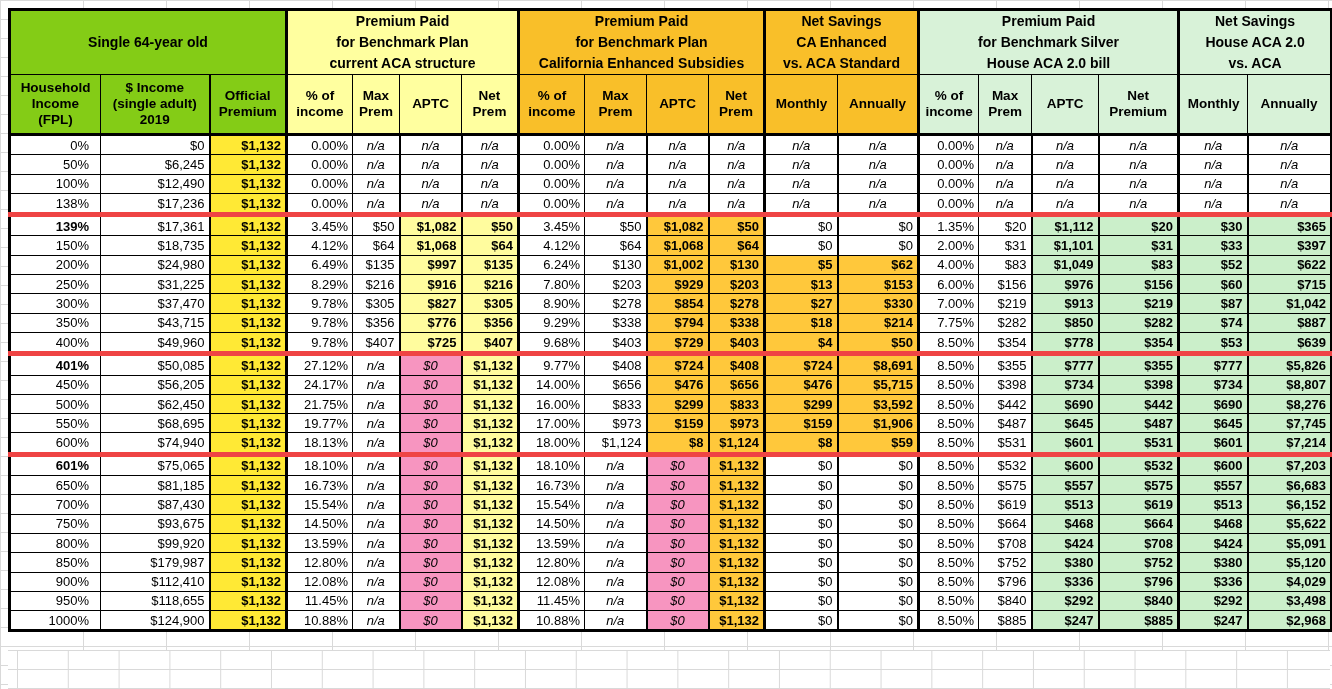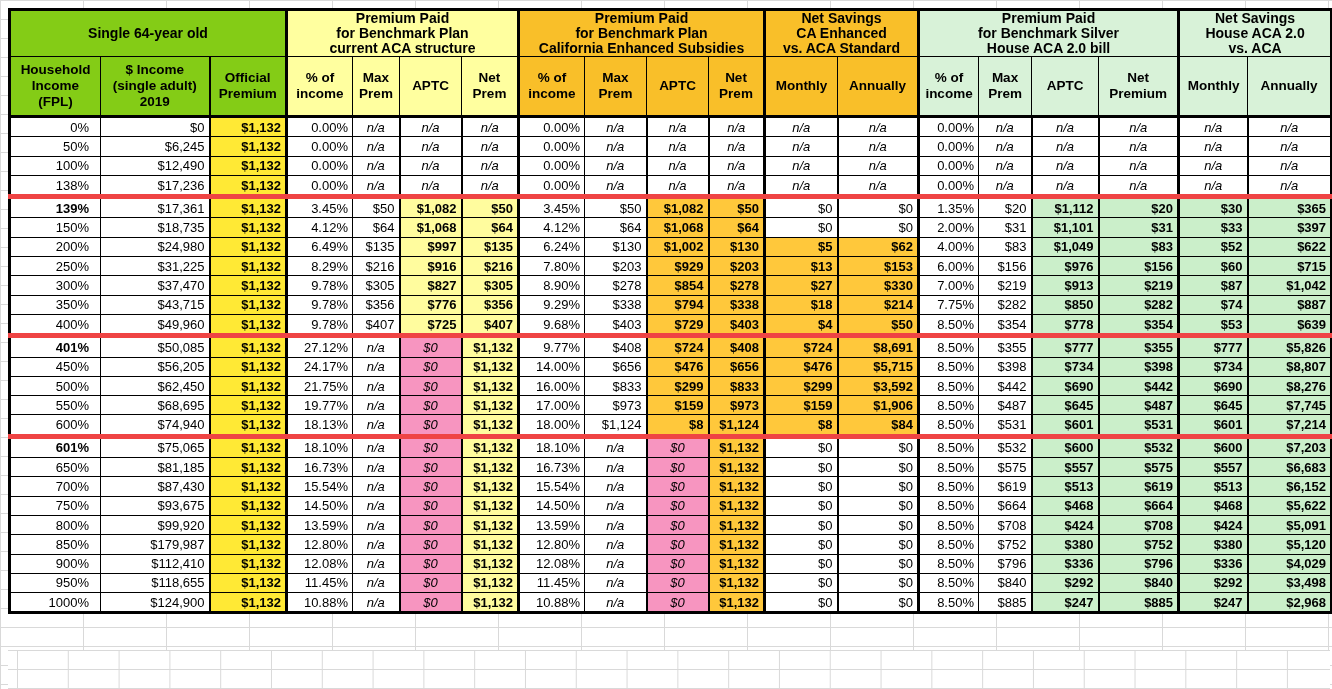--- a/index.html
+++ b/index.html
@@ -37,21 +37,21 @@
   
   table{border:3px solid #000;}
   
   .t-title{
     background:#fff;text-align:center;font-weight:bold;
     font-size:17.5px;line-height:25px;height:76px;
     border-bottom:2px solid #000;
   }
   
   tr.grouprow th{
-    font-size:14px;line-height:15px;font-weight:bold;text-align:center;
+    font-size:14px;line-height:21px;font-weight:bold;text-align:center;
     white-space:pre-line;height:45px;
   }
   
   tr.colrow th{
     font-size:13.5px;line-height:16px;font-weight:bold;text-align:center;
     white-space:pre-line;height:58px;
     border-bottom:3px solid #000;
   }
   
   .t-y{background:#84cc16;}
@@ -479,21 +479,21 @@
         <td class="s-y bl2">$1,132</td>
         <td class="s-ii bl3">18.13%</td>
         <td class="s-i">n/a</td>
         <td class="s-p bl2">$0</td>
         <td class="s-h bl2">$1,132</td>
         <td class="s-n bl3">18.00%</td>
         <td class="s-n">$1,124</td>
         <td class="s-o bl2">$8</td>
         <td class="s-o bl2">$1,124</td>
         <td class="s-o bl3">$8</td>
-        <td class="s-o bl2">$84</td>
+        <td class="s-o bl2">$59</td>
         <td class="s-n bl3">8.50%</td>
         <td class="s-n">$531</td>
         <td class="s-g bl2">$601</td>
         <td class="s-g bl2">$531</td>
         <td class="s-g bl3">$601</td>
         <td class="s-g bl2">$7,214</td>
       </tr>
       <tr>
         <td class="s-f s-bold">601%</td>
         <td class="s-n">$75,065</td>

